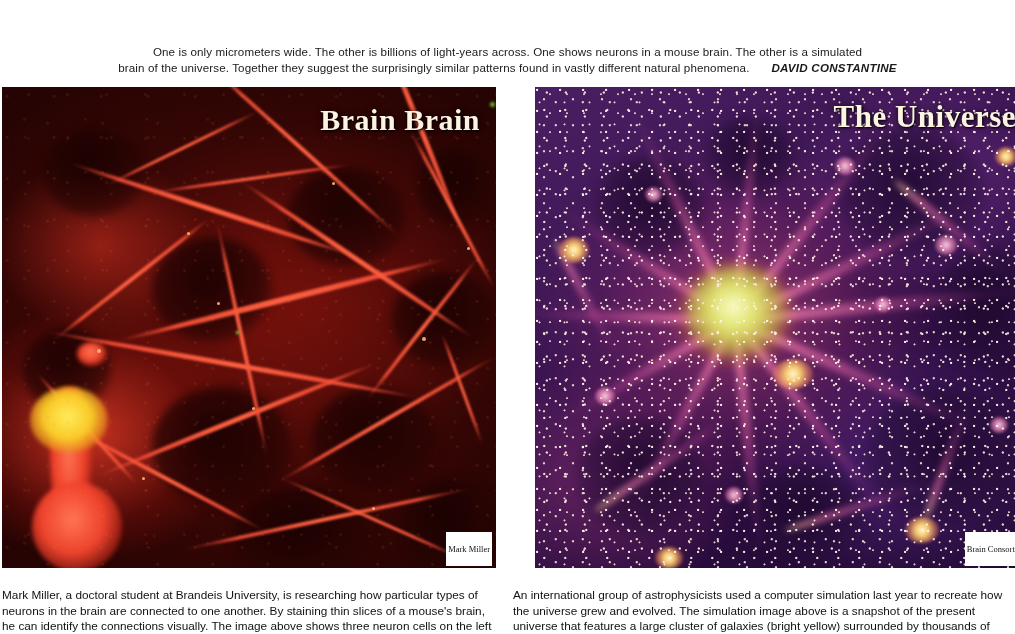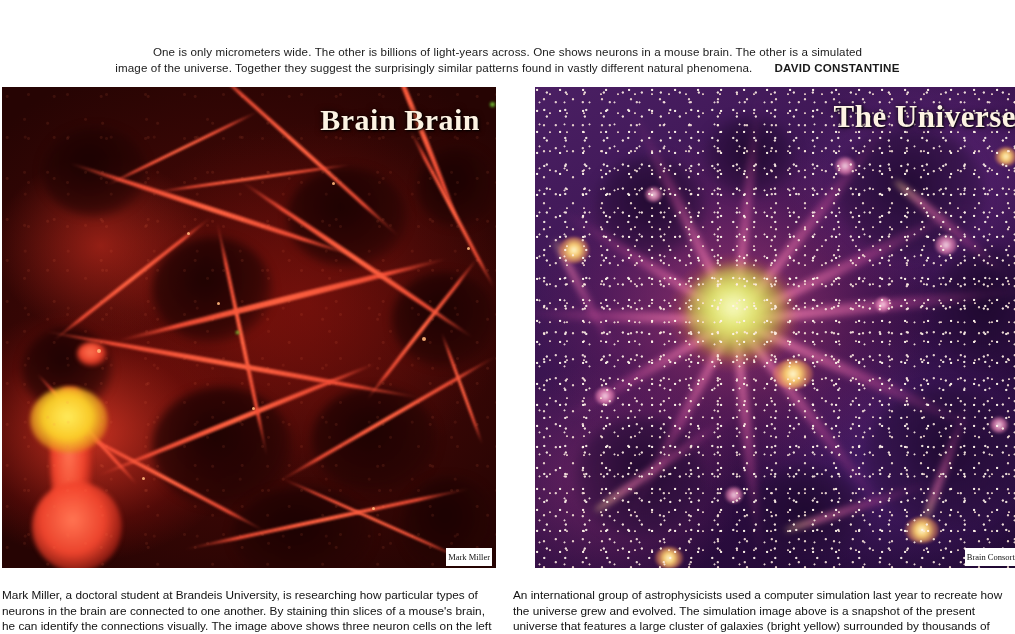--- a/index.html
+++ b/index.html
@@ -5,36 +5,36 @@
   html,body{margin:0;padding:0;background:#ffffff;}
   body{width:1015px;height:634px;overflow:hidden;
        font-family:"Liberation Sans",sans-serif;color:#111;}
 
   .page{position:relative;width:1015px;height:634px;background:#fff;margin-top:41px;}
 
   
   .deck{position:absolute;left:0;top:0;width:1015px;height:40px;
         text-align:center;padding-top:3px;box-sizing:border-box;}
   .deck-line{font-size:11.6px;line-height:15.5px;color:#1a1a1a;letter-spacing:.01em;}
-  .byline{font-weight:600;letter-spacing:.02em;padding-left:22px;}
+  .byline{font-style:italic;font-weight:600;letter-spacing:.02em;padding-left:22px;}
 
   
   .panel{position:absolute;top:46px;height:481px;overflow:hidden;}
   .panel-left{left:2px;width:494px;background:#2a0404;}
   .panel-right{left:535px;width:499px;background:#0c4a6e;}
 
   .panel-title{position:absolute;z-index:40;font-family:"Liberation Serif",serif;
                font-weight:700;font-size:30px;color:#fdf3e3;letter-spacing:.5px;
                text-shadow:0 0 6px rgba(0,0,0,.75),1px 1px 2px rgba(0,0,0,.9);}
   .title-left{right:16px;top:16px;}
   .title-right{right:18px;top:12px;font-size:31px;}
 
   .credit{position:absolute;z-index:40;bottom:2px;right:4px;
           font-family:"Liberation Serif",serif;font-size:8.5px;color:#111;
-          background:#fff;padding:4px 2px;text-align:right;}
+          background:#fff;padding:12px 2px;text-align:right;}
 
   
   .brain-bg{position:absolute;inset:0;
     background:
       radial-gradient(ellipse 40% 34% at 18% 72%, rgba(236,60,40,.78) 0%, rgba(150,20,14,.30) 55%, rgba(0,0,0,0) 78%),
       radial-gradient(ellipse 30% 26% at 20% 33%, rgba(220,50,34,.55) 0%, rgba(0,0,0,0) 72%),
       radial-gradient(ellipse 55% 50% at 62% 45%, rgba(150,22,16,.48) 0%, rgba(0,0,0,0) 75%),
       radial-gradient(ellipse 70% 60% at 50% 50%, #5e0d08 0%, #3a0705 55%, #260403 100%),
       #220303;}
   
@@ -105,21 +105,21 @@
   .nyt{position:absolute;right:3px;top:616px;font-family:"Liberation Serif",serif;
        font-size:9.4px;color:#1c1c1c;}
 </style>
 </head>
 <body>
 
 <div class="page">
 
   <div class="deck">
     <div class="deck-line">One is only micrometers wide. The other is billions of light-years across. One shows neurons in a mouse brain. The other is a simulated</div>
-    <div class="deck-line"><span>image of the universe. Together they suggest the surprisingly similar patterns found in vastly different natural phenomena.</span><span class="byline">DAVID CONSTANTINE</span></div>
+    <div class="deck-line"><span>brain of the universe. Together they suggest the surprisingly similar patterns found in vastly different natural phenomena.</span><span class="byline">DAVID CONSTANTINE</span></div>
   </div>
 
   <div class="panel panel-left">
     <div class="brain-bg"></div>
 
     <div class="vac" style="left:150px;top:150px;width:120px;height:105px;"></div>
     <div class="vac" style="left:285px;top:80px;width:120px;height:100px;"></div>
     <div class="vac" style="left:390px;top:185px;width:105px;height:95px;"></div>
     <div class="vac" style="left:150px;top:300px;width:140px;height:120px;"></div>
     <div class="vac" style="left:310px;top:300px;width:125px;height:105px;"></div>

